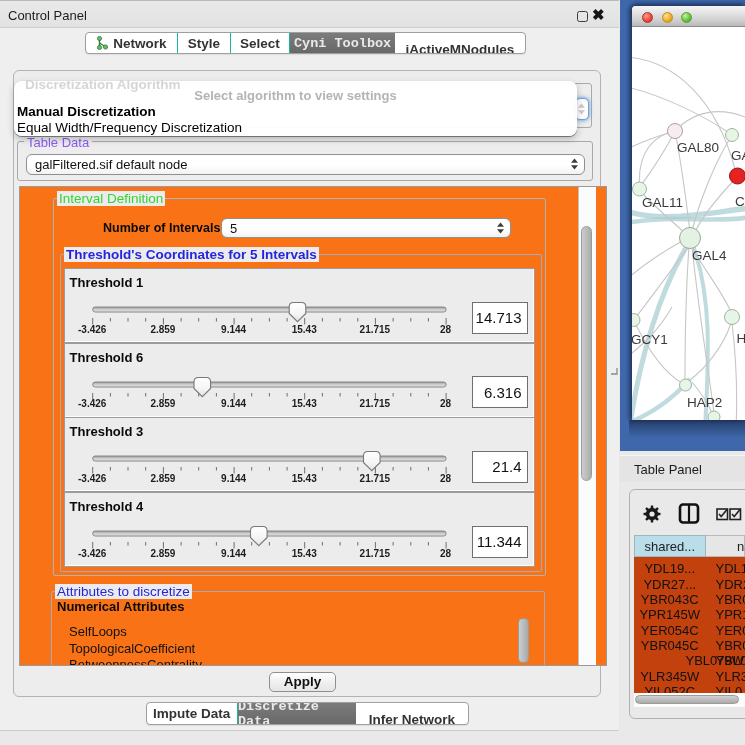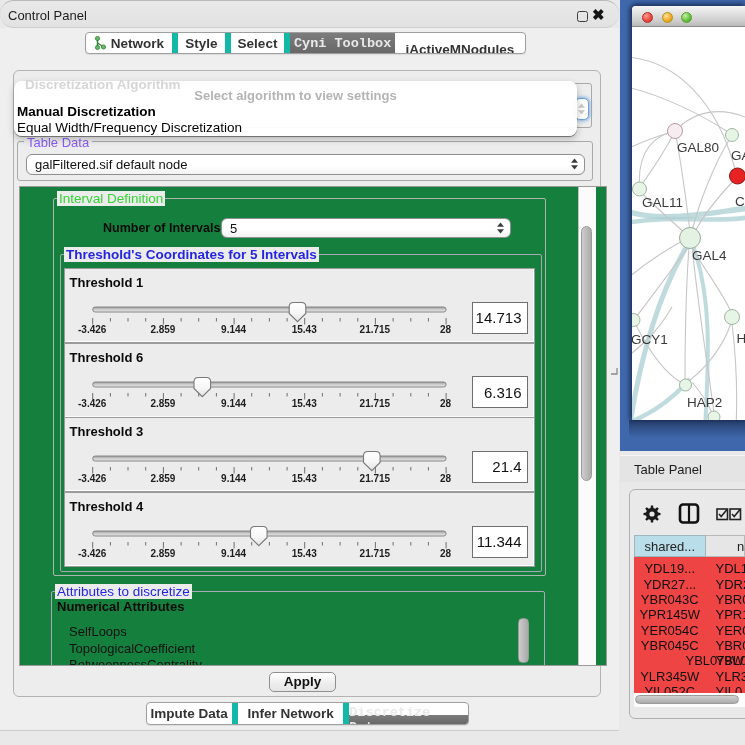--- a/index.html
+++ b/index.html
@@ -2,32 +2,32 @@
 <html><head><meta charset="utf-8">
 <style>
   html,body{margin:0;padding:0;}
   body{width:745px;height:745px;overflow:hidden;position:relative;
        font-family:"Liberation Sans", sans-serif;background:#e9e9e9;
        -webkit-font-smoothing:antialiased;}
   .abs{position:absolute;}
   
   #titlebar{position:absolute;left:0;top:0;width:619px;height:28px;
     background:linear-gradient(#e9e9e9,#e2e2e2);
-    border-top:1px solid #b9b9b9;border-bottom:1px solid #cecece;box-sizing:border-box;border-radius:14px;}
+    border-top:1px solid #b9b9b9;border-bottom:1px solid #cecece;box-sizing:border-box;}
   #titlebar .t{position:absolute;left:8px;top:7px;font-size:13px;color:#1c1c1c;}
   #winbox{position:absolute;left:577px;top:11px;width:9px;height:9px;border:1.6px solid #3c3c3c;border-radius:2.5px;}
   #winx{position:absolute;left:592px;top:6px;font-size:15px;font-weight:bold;color:#141414;}
   #leftbg{position:absolute;left:0;top:28px;width:619px;height:703px;background:#efefef;}
   #leftbot{position:absolute;left:0;top:730px;width:619px;height:15px;background:#e9e9e9;border-top:1px solid #cccccc;box-sizing:border-box;}
   
   .seg{position:absolute;background:#ffffff;border:1px solid #9f9f9f;border-radius:4px;
        box-sizing:border-box;display:flex;overflow:hidden;
        box-shadow:0 1px 1px rgba(0,0,0,0.08);}
   .seg .s{display:flex;align-items:center;justify-content:center;
-       font-size:13.5px;font-weight:bold;color:#333;border-right:6px solid #14b8a6;box-sizing:border-box;}
+       font-size:13.5px;font-weight:bold;color:#333;border-right:1px solid #14b8a6;box-sizing:border-box;}
   .seg .s:last-child{border-right:none;margin-top:12px;}
   .seg .sel{background:linear-gradient(#7c7c7c,#686868);color:#e9e9e9;border-right:none;font-family:Liberation Mono, monospace;}
   
   #cynipanel{position:absolute;left:13px;top:70px;width:588px;height:627px;
      background:#ededed;border:1px solid #b3b3b3;border-radius:6px;box-sizing:border-box;}
   
   #dagroup{position:absolute;left:17px;top:83px;width:575px;height:45px;
      border:1px solid #a9a9a9;border-radius:3px;box-sizing:border-box;}
   #dacombo-btn{position:absolute;left:575px;top:98px;width:14px;height:22px;background:#fdfdfd;
      border:1.5px solid #6aa2dc;border-radius:5px;box-shadow:0 0 3px 1.5px rgba(90,150,220,0.55);box-sizing:border-box;}
@@ -42,21 +42,21 @@
   
   #tdgroup{position:absolute;left:17px;top:141px;width:575.5px;height:40px;
      border:1px solid #a9a9a9;border-radius:3px;box-sizing:border-box;}
   #tdlabel{position:absolute;left:24px;top:135px;font-size:13px;color:#8b5cf6;background:#ededed;padding:0 3px;}
   .combo{position:absolute;background:linear-gradient(#ffffff 55%,#f2f2f2);border:1px solid #909090;
      border-radius:6px;box-sizing:border-box;box-shadow:inset 0 1px 0 #fff;}
   .combo .ct{position:absolute;left:8px;top:50%;transform:translateY(-50%);font-size:13px;color:#111;}
   .combo svg{position:absolute;right:5px;top:50%;transform:translateY(-50%);}
   
   #scrollpane{position:absolute;left:19px;top:186px;width:588px;height:479.5px;
-     border:1px solid #9a9a9a;background:#15803d;box-sizing:border-box;overflow:hidden;}
+     border:1px solid #9a9a9a;background:#f97316;box-sizing:border-box;overflow:hidden;}
   #vsb{position:absolute;left:557.5px;top:0;width:17px;height:477.5px;background:#fbfbfb;border-left:1px solid #c3c3c3;}
   #vsb .thumb{position:absolute;left:2.5px;top:39px;width:11px;height:255px;border-radius:5.5px;
      background:linear-gradient(90deg,#cdcdcd,#ababab);border:1px solid #9b9b9b;box-sizing:border-box;}
   
   .group{position:absolute;border:1px solid #adb6ad;border-radius:2px;box-sizing:border-box;}
   .gtitle{position:absolute;font-size:13.5px;background:#ececec;padding:0 2px;white-space:nowrap;}
   
   .thp{position:absolute;left:43.5px;width:471.5px;height:75px;border:1px solid #9b9b9b;
        background:#ececec;box-sizing:border-box;box-shadow:inset -1px -1px 0 #fdfdfd;}
   .thlab{position:absolute;left:5px;top:6px;font-size:13px;font-weight:bold;color:#0a0a0a;}
@@ -82,21 +82,21 @@
       box-shadow:-3px 0 4px rgba(8,15,35,0.45), 0 -3px 4px rgba(8,15,35,0.4);}
   #nettitle{position:absolute;left:0;top:0;width:113px;height:21px;
       background:linear-gradient(#f6f6f6,#cdcdcd 75%,#b9b9b9);border-bottom:1px solid #8a8a8a;box-sizing:border-box;border-radius:4px 0 0 0;}
   .tl-btn{position:absolute;top:5.5px;width:11px;height:11px;border-radius:50%;box-sizing:border-box;}
   
   #tphead{position:absolute;left:620px;top:455px;width:125px;height:26px;background:#e4e4e4;
       border-top:1px solid #f6f6f6;}
   #tphead .t{position:absolute;left:14px;top:6px;font-size:13px;color:#1c1c1c;}
   #tpanel{position:absolute;left:629px;top:489px;width:130px;height:230px;background:#e9e9e9;
       border:1px solid #b0b0b0;border-radius:6px;box-sizing:border-box;}
-  #tbl{position:absolute;left:633.5px;top:535px;width:111.5px;height:158px;background:#ef4444;overflow:hidden;}
+  #tbl{position:absolute;left:633.5px;top:535px;width:111.5px;height:158px;background:#c2410c;overflow:hidden;}
   .hc1{position:absolute;left:0;top:0;width:72.5px;height:22px;background:#b9dde9;
       border:1px solid #9fb6be;box-sizing:border-box;text-align:center;font-size:13px;color:#222;line-height:21px;}
   .hc2{position:absolute;left:72.5px;top:0;width:39px;height:22px;background:#e6e6e6;
       border:1px solid #b9b9b9;border-left:none;box-sizing:border-box;font-size:13px;color:#222;line-height:21px;}
   .r1{position:absolute;width:72.5px;text-align:center;font-size:13px;color:#111;}
   .r2{position:absolute;left:82px;font-size:13px;color:#111;}
   #hsb{position:absolute;left:633.5px;top:693px;width:111.5px;height:14px;background:#fcfcfc;}
   #hsb .thumb{position:absolute;left:1px;top:1.5px;width:104px;height:9.5px;border-radius:5px;
       background:linear-gradient(#d2d2d2,#aaaaaa);border:1px solid #9b9b9b;box-sizing:border-box;}
 </style></head>
@@ -357,22 +357,22 @@
    <div class="li" style="top:437px;">SelfLoops</div>
    <div class="li" style="top:453.5px;">TopologicalCoefficient</div>
    <div class="li" style="top:470px;">BetweennessCentrality</div>
    <div id="listsb"></div>
  </div>
 
  <div id="apply">Apply</div>
 
  <div class="seg" style="left:145.5px;top:702px;width:323px;height:23px;">
    <div class="s" style="width:92px;">Impute Data</div>
+   <div class="s sel" style="width:119px;">Discretize Data</div>
    <div class="s" style="width:112px;">Infer Network</div>
-   <div class="s sel" style="width:119px;">Discretize Data</div>
  </div>
 
  <div id="popup">
    <div class="ghost">Discretization Algorithm</div>
    <div class="p1">Select algorithm to view settings</div>
    <div class="p2">Manual Discretization</div>
    <div class="p3">Equal Width/Frequency Discretization</div>
  </div>
 
  <div id="bluebg"></div>

